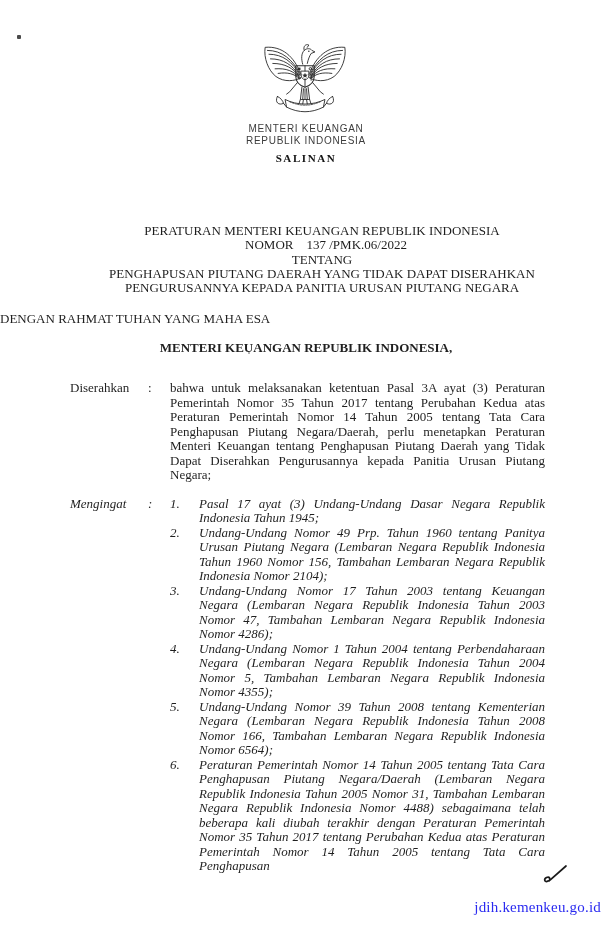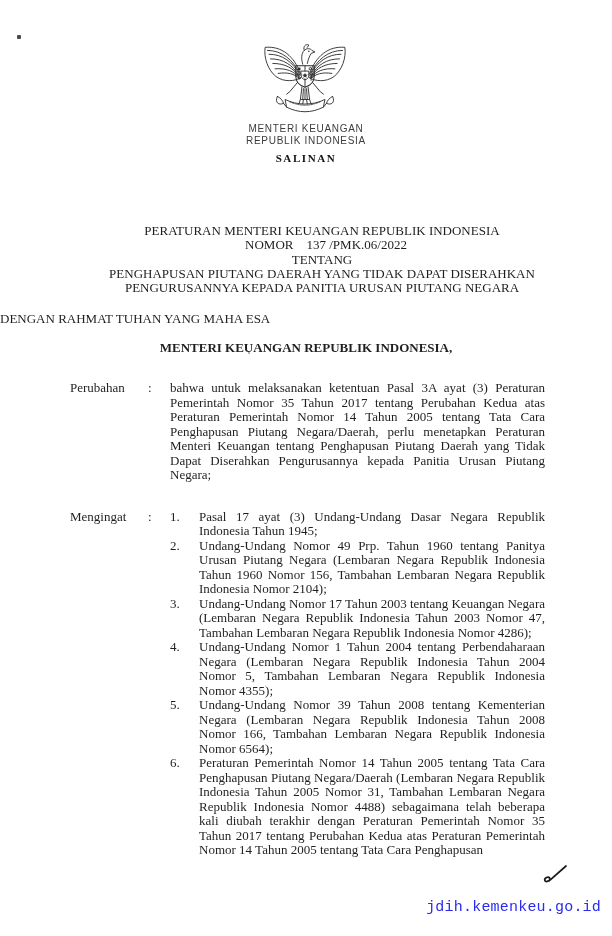--- a/index.html
+++ b/index.html
@@ -29,33 +29,33 @@
   
   .title-block{position:absolute;left:16px;top:224px;width:100%;text-align:center;
     font-size:13px;line-height:14.3px;color:#1d1d1d;}
   .pre{white-space:pre;padding-left:8px;}
   .invocation{position:absolute;left:0;top:311px;width:100%;text-align:left;font-size:13px;}
   .authority{position:absolute;left:0;top:340px;width:100%;text-align:center;font-size:13px;font-weight:bold;}
 
   
   .content{position:absolute;left:70px;top:381px;width:475px;font-size:13px;line-height:14.5px;}
   .row{display:flex;align-items:flex-start;}
-  .row.gap{margin-top:27px;}
+  .row.gap{margin-top:14px;font-style:italic;}
   .label{flex:0 0 78px;}
   .colon{flex:0 0 22px;text-align:left;}
   .btext{flex:1;text-align:justify;}
   .list{flex:1;}
   .li{display:flex;align-items:flex-start;}
   .num{flex:0 0 29px;}
   .itext{flex:1;text-align:justify;}
 
   
   .paraph{position:absolute;left:542px;top:863px;width:30px;height:26px;}
   .footer-link{position:absolute;right:11px;top:899px;
-    font-family:Liberation Mono, monospace;
+    font-family:Liberation Serif, serif;
     font-size:15px;letter-spacing:.2px;color:#2a2af0;text-decoration:none;cursor:pointer;}
 </style>
 </head>
 <body>
 
 <div class="page">
 
   <div class="speck"></div>
   <div class="dot2"></div>
 
@@ -116,21 +116,21 @@
     <div>PENGHAPUSAN PIUTANG DAERAH YANG TIDAK DAPAT DISERAHKAN</div>
     <div>PENGURUSANNYA KEPADA PANITIA URUSAN PIUTANG NEGARA</div>
   </div>
 
   <div class="invocation">DENGAN RAHMAT TUHAN YANG MAHA ESA</div>
   <div class="authority">MENTERI KEUANGAN REPUBLIK INDONESIA,</div>
 
   <div class="content">
 
     <div class="row">
-      <div class="label">Perubahan</div>
+      <div class="label">Diserahkan</div>
       <div class="colon">:</div>
       <div class="btext">bahwa untuk melaksanakan ketentuan Pasal 3A ayat (3) Peraturan Pemerintah Nomor 35 Tahun 2017 tentang Perubahan Kedua atas Peraturan Pemerintah Nomor 14 Tahun 2005 tentang Tata Cara Penghapusan Piutang Negara/Daerah, perlu menetapkan Peraturan Menteri Keuangan tentang Penghapusan Piutang Daerah yang Tidak Dapat Diserahkan Pengurusannya kepada Panitia Urusan Piutang Negara;</div>
     </div>
 
     <div class="row gap">
       <div class="label">Mengingat</div>
       <div class="colon">:</div>
       <div class="list">
         <div class="li">
           <div class="num">1.</div>

